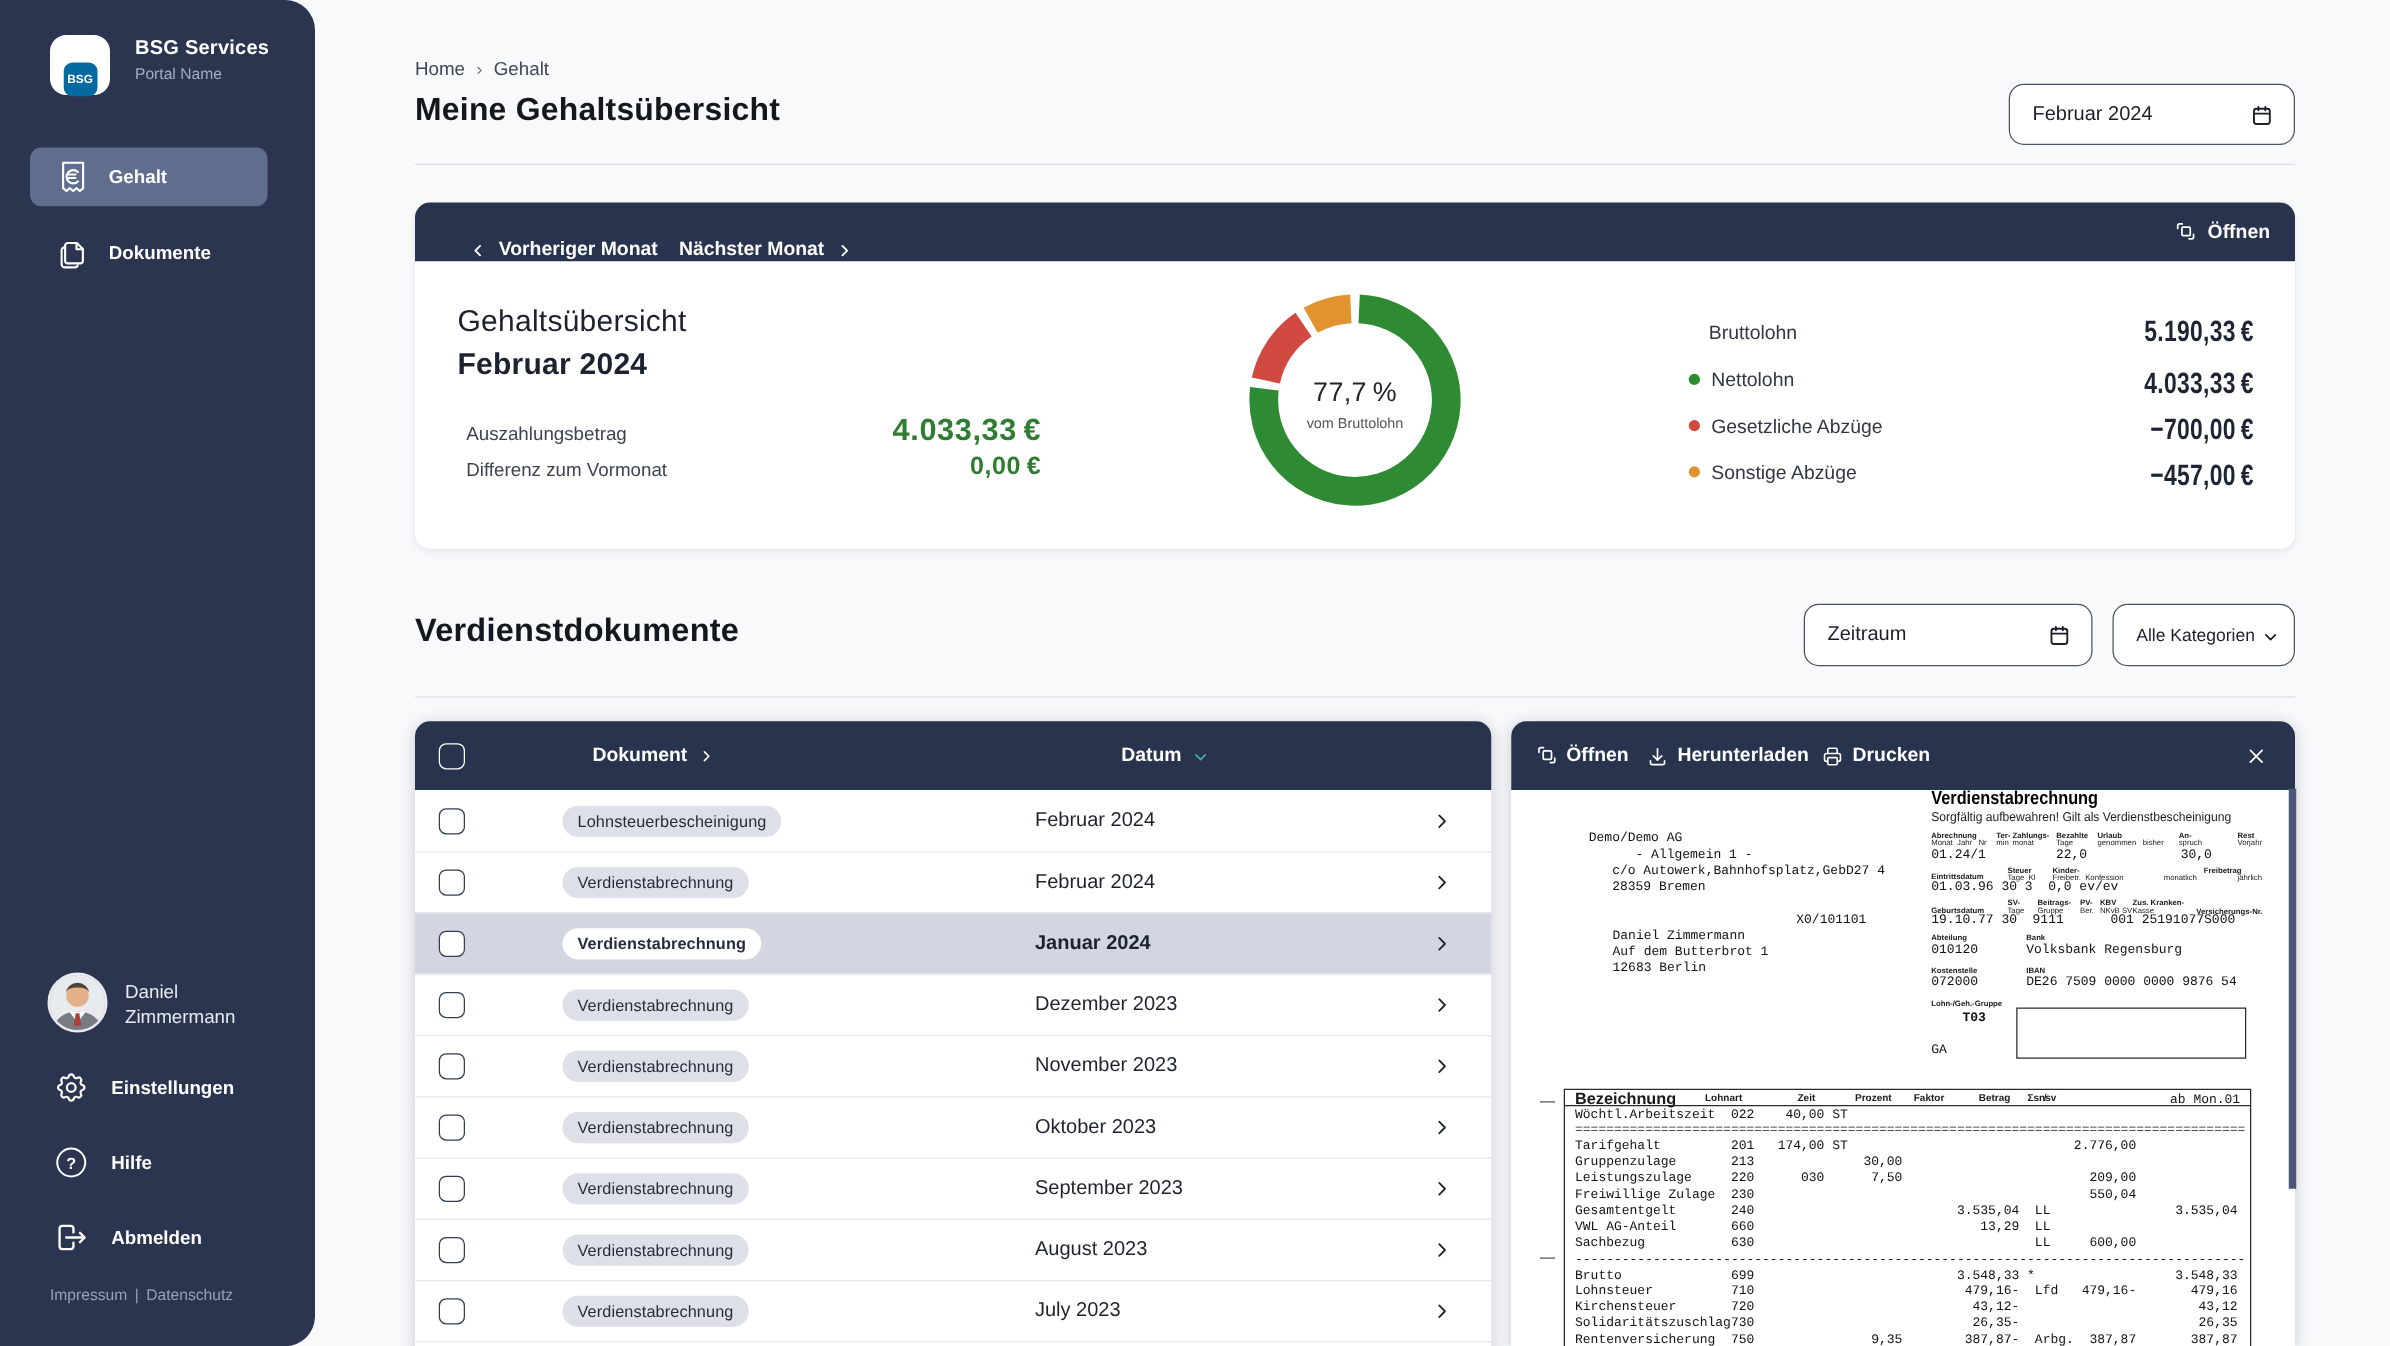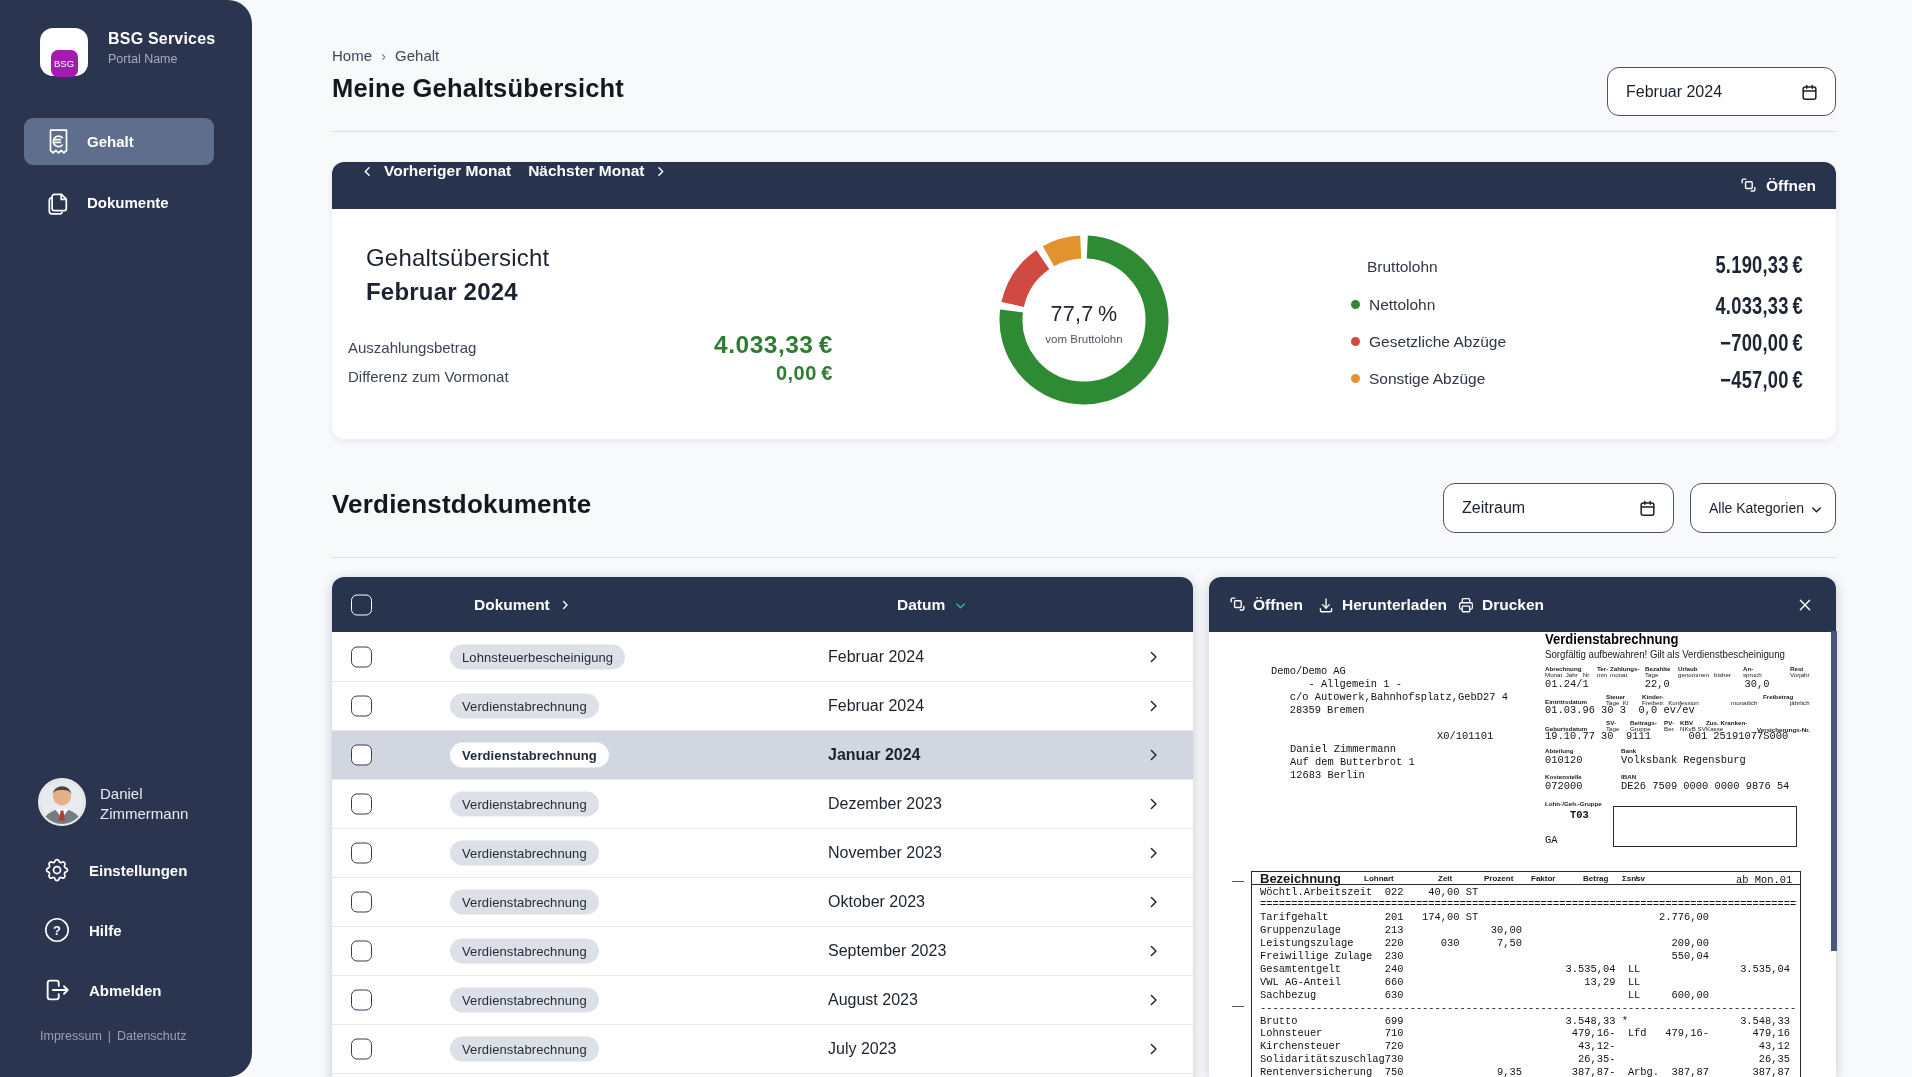--- a/index.html
+++ b/index.html
@@ -5,23 +5,23 @@
   * { margin:0; padding:0; box-sizing:border-box; }
   html,body { width:1912px; height:1077px; overflow:hidden; background:#f8f9fb;
     font-family:"Liberation Sans", sans-serif; }
   svg { display:block; }
   
   .sidebar { position:absolute; left:0; top:0; width:252px; height:1077px;
     background:#2b3550; border-radius:0 24px 24px 0; color:#fff; z-index:5;}
   .logo-row { position:absolute; left:40px; top:28px; display:flex; }
   .logo-box { width:48px; height:48px; background:#fff; border-radius:13px;
     display:flex; align-items:center; justify-content:center; }
-  .logo-inner { width:27px; height:27px; background:#a21caf; border-radius:7px;
+  .logo-inner { width:27px; height:27px; background:#0369a1; border-radius:7px;
     display:flex; align-items:center; justify-content:center;
-    font-size:9.5px; font-weight:normal; color:#fff;margin-top:22px; }
+    font-size:9.5px; font-weight:bold; color:#fff;margin-top:22px; }
   .logo-text { margin-left:20px; padding-top:2px; }
   .logo-title { font-size:16px; font-weight:bold; letter-spacing:.2px; }
   .logo-sub { font-size:12.5px; color:#a6adbd; margin-top:4px; }
   .nav { position:absolute; left:24px; top:118px; width:190px; }
   .nav-item { height:47px; display:flex; align-items:center; border-radius:9px;
     font-size:15px; font-weight:bold; margin-bottom:14px; }
   .nav-item.active { background:#5f6e8d; }
   .nav-icon { width:26px; margin-left:21px; margin-right:16px; display:flex; justify-content:center;}
   .user { position:absolute; left:38px; top:778px; display:flex; }
   .avatar { width:48px; height:48px; border-radius:50%; border:2px solid #e8eaee;
@@ -40,27 +40,27 @@
   .month-select { position:absolute; left:1355px; top:67px; width:229px; height:49px;
     background:#fff; border:1px solid #4b5362; border-radius:12px;
     display:flex; align-items:center; font-size:16px; color:#1a1f29; }
   .month-select span { margin-left:18px; }
   .month-select svg { position:absolute; right:16px; top:15px;}
   .hdiv { position:absolute; left:80px; width:1504px; height:1px; background:#dcdee2; }
   
   .card { position:absolute; left:80px; top:162px; width:1504px; height:277px;
     background:#fff; border-radius:12px; box-shadow:0 2px 6px rgba(20,30,60,.08); }
   .card-head { height:47px; background:#28334e; border-radius:12px 12px 0 0;
-    color:#fff; font-size:15.5px; font-weight:bold; display:flex; align-items:flex-start; position:relative;}
+    color:#fff; font-size:15.5px; font-weight:bold; display:flex; align-items:flex-end; position:relative;padding-left:15px;}
   .ch-left { display:flex; align-items:center; }
   .open-btn { position:absolute; right:20px; top:0; height:47px; display:flex;
     align-items:center; font-size:15.5px; font-weight:bold; color:#fff; gap:9px;}
   .ov-title1 { position:absolute; left:34px; top:82px; font-size:24px; color:#1c2230; letter-spacing:.2px;}
   .ov-title2 { position:absolute; left:34px; top:116px; font-size:24px; font-weight:bold; color:#1c2230; letter-spacing:.2px;}
-  .ov-lbl { position:absolute; left:16px; font-size:15px; color:#3c4453; }
+  .ov-lbl { position:absolute; left:41px; font-size:15px; color:#3c4453; }
   .ov-val { position:absolute; font-weight:bold; color:#2e7d32; text-align:right; width:220px; left:281px;}
   .donut { position:absolute; left:667px; top:73px; width:170px; height:170px; }
   .donut-pct { position:absolute; left:667px; top:140px; width:170px; text-align:center;
     font-size:21.5px; color:#20242c; letter-spacing:.3px;}
   .donut-sub { position:absolute; left:667px; top:171px; width:170px; text-align:center;
     font-size:11.5px; color:#4e5560;}
   .leg-row { position:absolute; font-size:15.5px; color:#2f3644;margin-left:16px; }
   .leg-dot { display:inline-block; width:9px; height:9px; border-radius:50%; margin-right:9px; position:relative; top:-1px;}
   .leg-val { position:absolute; font-size:23.5px; font-weight:bold; color:#1d2433; text-align:right; width:220px; left:1251px;
     transform:scaleX(.78); transform-origin:100% 0; letter-spacing:.3px;}

